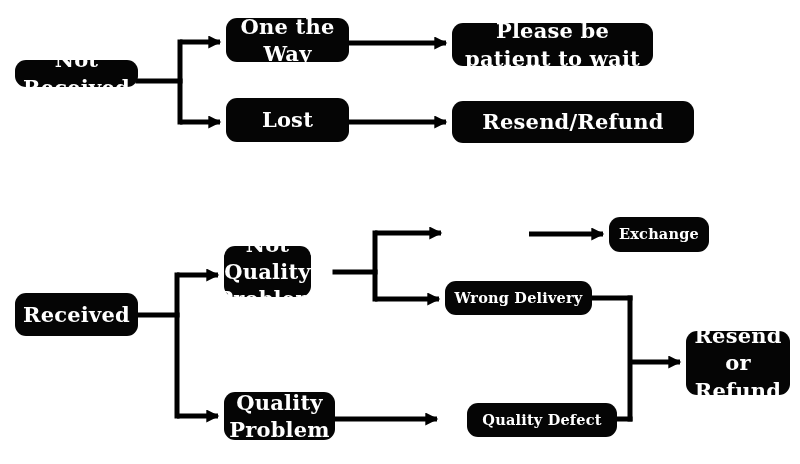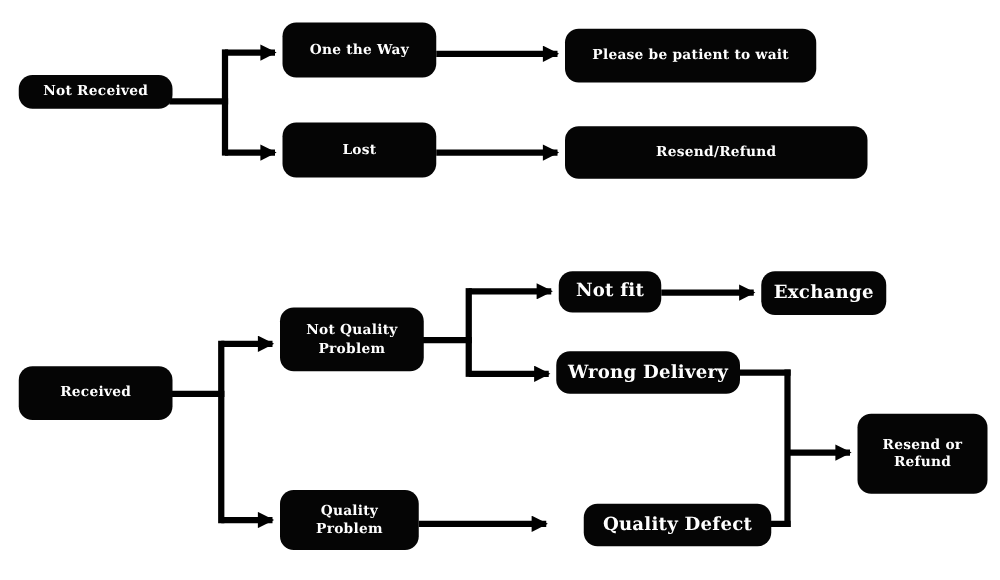--- a/index.html
+++ b/index.html
@@ -19,21 +19,21 @@
   .node {
     position: absolute;
     background: #050505;
     color: #ffffff;
     border-radius: 11px;
     display: flex;
     align-items: center;
     justify-content: center;
     text-align: center;
     font-weight: bold;
-    font-size: 11px;
+    font-size: 21px;
     line-height: 1.3;
     box-sizing: border-box;
   }
   .node .node-label {
     white-space: pre-line;
     letter-spacing: 0.2px;
     padding: 0 4px;
   }
   .node.small { font-size: 14.5px; }
   .edge {
@@ -92,30 +92,27 @@
   <div class="node" style="left:452px; top:23px; width:201px; height:43px;">
     <span class="node-label">Please be patient to wait</span>
   </div>
   <div class="node" style="left:452px; top:101px; width:242px; height:42px;">
     <span class="node-label">Resend/Refund</span>
   </div>
 
   <div class="node" style="left:15px; top:293px; width:123px; height:43px;">
     <span class="node-label">Received</span>
   </div>
-  <div class="node" style="left:224px; top:246px; width:115px; height:51px;">
+  <div class="node" style="left:224px; top:246px; width:87px; height:51px;">
     <span class="node-label">Not Quality
 Problem</span>
   </div>
   <div class="node" style="left:224px; top:392px; width:111px; height:48px;">
     <span class="node-label">Quality
 Problem</span>
-  </div>
-  <div class="node small" style="left:447px; top:217px; width:82px; height:33px;">
-    <span class="node-label">Not fit</span>
   </div>
   <div class="node small" style="left:609px; top:217px; width:100px; height:35px;border-radius:11px;">
     <span class="node-label">Exchange</span>
   </div>
   <div class="node small" style="left:445px; top:281px; width:147px; height:34px;">
     <span class="node-label">Wrong Delivery</span>
   </div>
   <div class="node small" style="left:443px; top:403px; width:150px; height:34px;margin-left:24px;">
     <span class="node-label">Quality Defect</span>
   </div>

